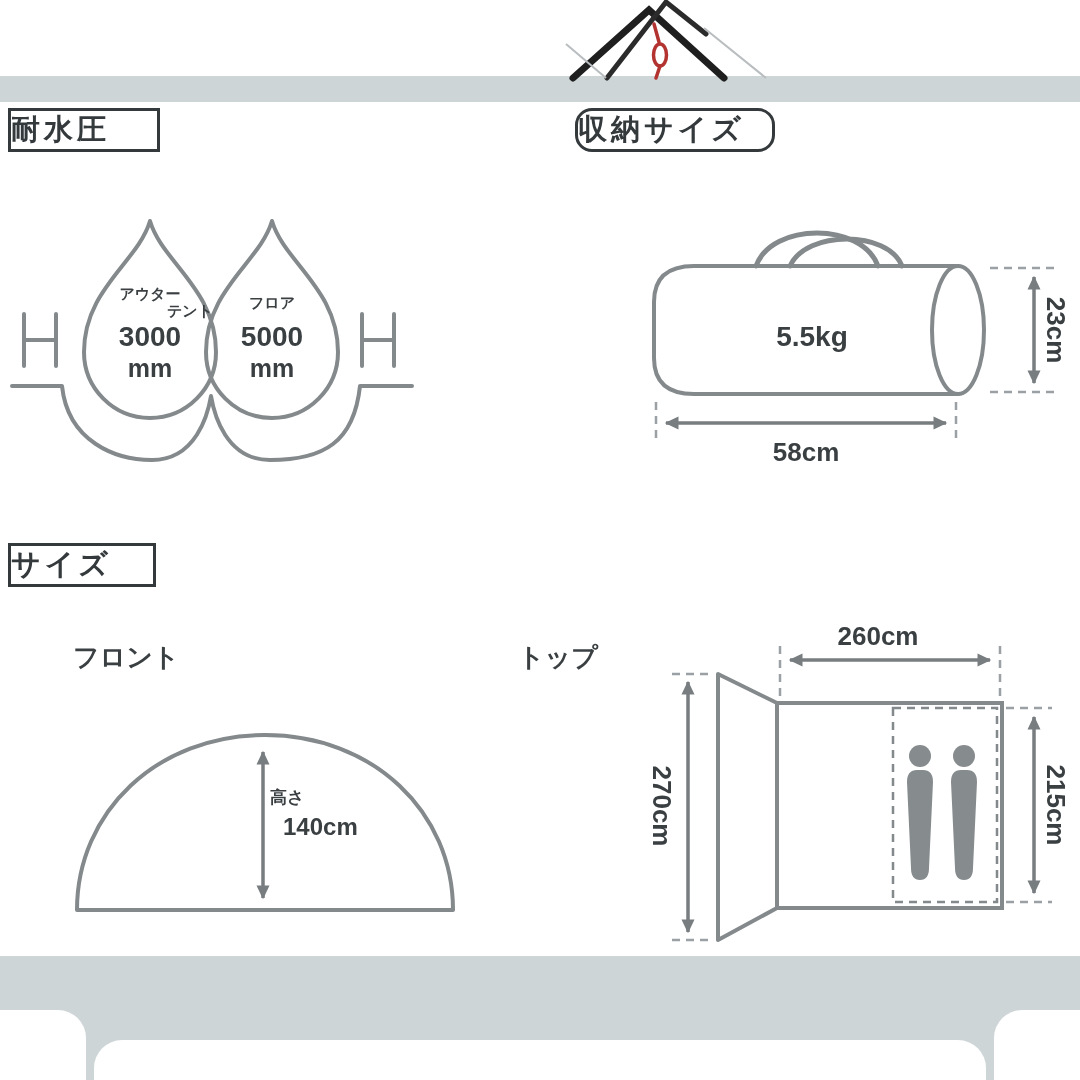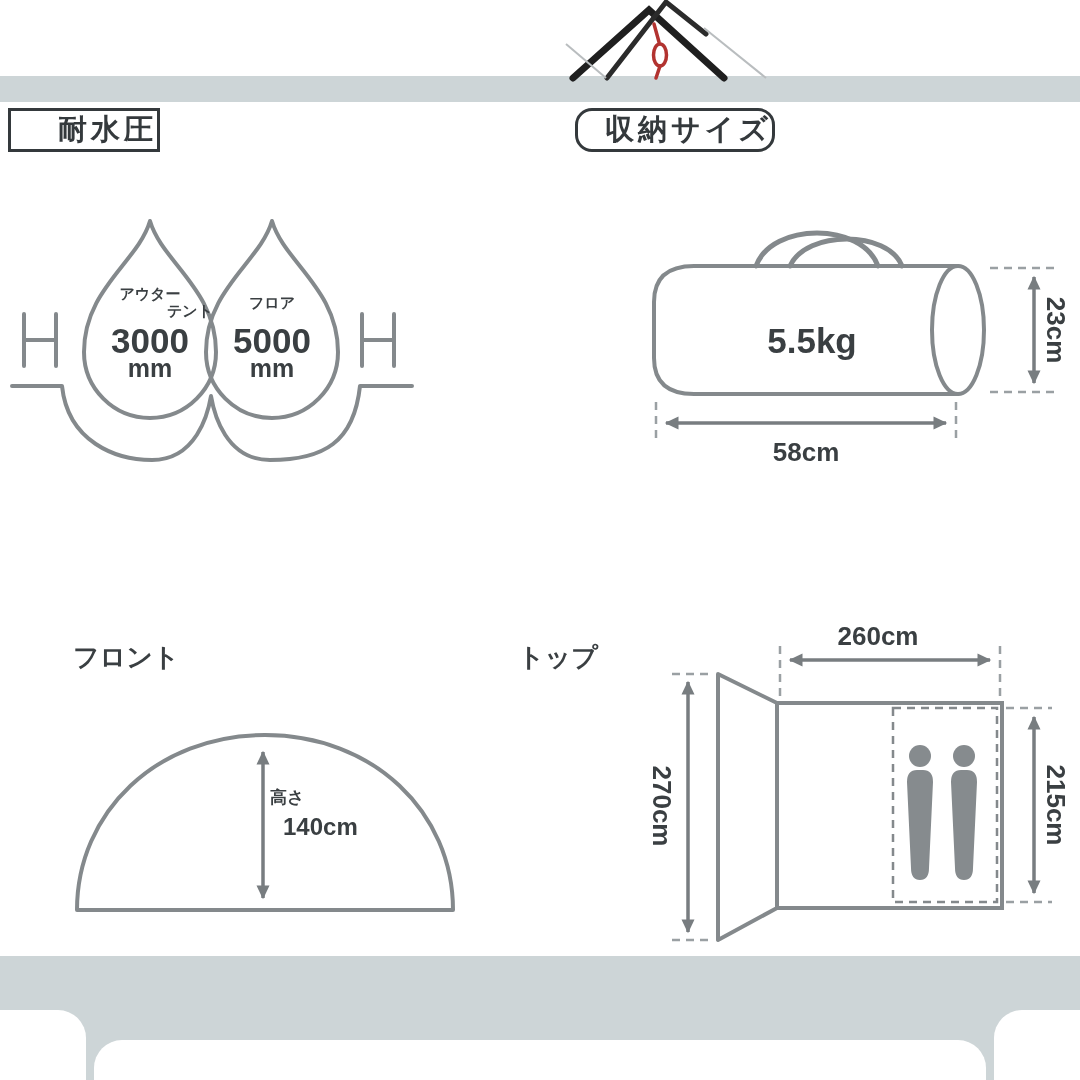--- a/index.html
+++ b/index.html
@@ -24,23 +24,23 @@
   .red{fill:none;stroke:#b23330;stroke-width:3.5;stroke-linecap:round;}
   .redo{fill:none;stroke:#b23330;stroke-width:3.5;}
   .t{position:absolute;color:#3a3f42;font-weight:bold;white-space:nowrap;line-height:1.1;}
   .ctr{transform:translateX(-50%);text-align:center;}
   .rot{transform:translate(-50%,-50%) rotate(90deg);}
   .fs15{font-size:15px;}
   .fs17{font-size:17px;}
   .fs23{font-size:25px;}
   .fs26{font-size:26px;}
   .fs28{font-size:24px;}
-  .fs30{font-size:35px;}
+  .fs30{font-size:28px;}
   .hdr{position:absolute;border:3px solid #34393c;color:#34393c;font-weight:bold;font-size:29px;
-       display:flex;align-items:center;justify-content:flex-end;letter-spacing:4px;background:#fff;height:44px;box-sizing:border-box;}
+       display:flex;align-items:center;justify-content:flex-start;letter-spacing:4px;background:#fff;height:44px;box-sizing:border-box;}
 </style>
 </head>
 <body>
 
 <div class="stage">
 
   <div class="band-top"></div>
 
   <svg class="art" viewBox="0 0 1080 1080">
     <defs>
@@ -106,20 +106,23 @@
       <line class="arrow" x1="1034" y1="717" x2="1034" y2="893"></line>
     </g>
   </svg>
 
   <div class="hdr" style="left:8px;top:108px;width:152px;">
     <span>耐水圧</span>
   </div>
   <div class="hdr" style="left:575px;top:108px;width:200px;border-radius:17px;">
     <span>収納サイズ</span>
   </div>
+  <div class="hdr" style="left:8px;top:543px;width:148px;">
+    <span>サイズ</span>
+  </div>
 
   <div class="t ctr fs15" style="left:150px;top:286px;">アウター</div>
   <div class="t ctr fs15" style="left:150px;top:303px;margin-left:40px;">テント</div>
   <div class="t ctr fs30" style="left:150px;top:322px;">3000</div>
   <div class="t ctr fs23" style="left:150px;top:355px;">mm</div>
 
   <div class="t ctr fs15" style="left:272px;top:295px;">フロア</div>
   <div class="t ctr fs30" style="left:272px;top:322px;">5000</div>
   <div class="t ctr fs23" style="left:272px;top:355px;">mm</div>
 

